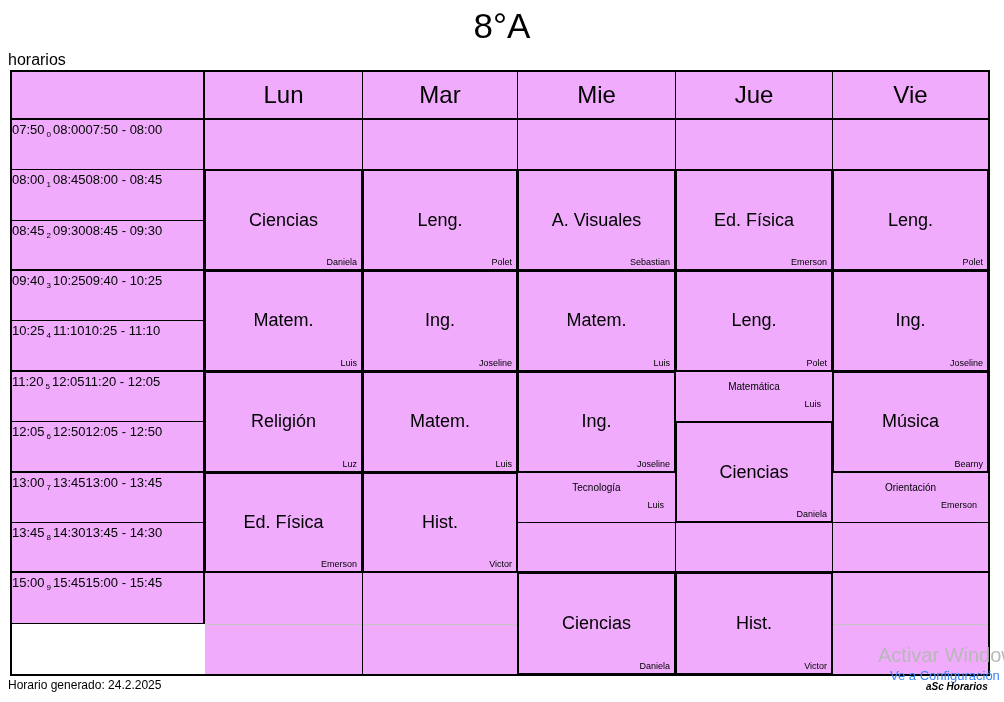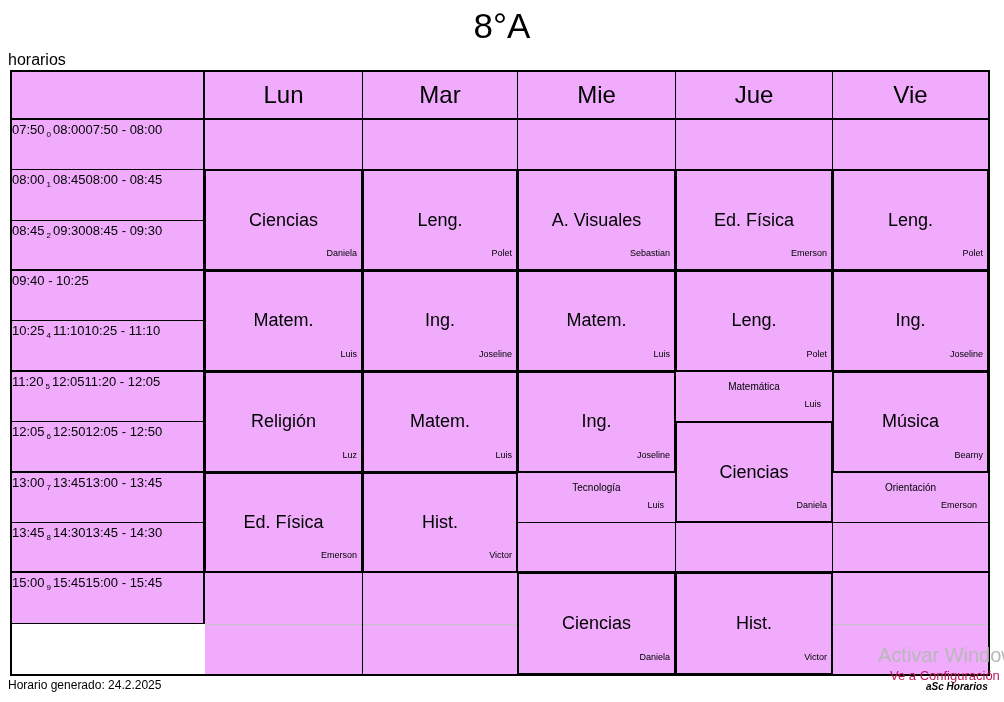--- a/index.html
+++ b/index.html
@@ -13,28 +13,28 @@
         grid-template-rows:48px repeat(11,1fr);}
   .cell{position:relative;box-sizing:border-box;border-right:1px solid #000;border-bottom:1px solid #000;background:#f0abfc;}
   .head{display:flex;align-items:center;justify-content:center;font-size:24px;border-bottom-width:2px;}
   .time{border-right-width:2px;display:flex;flex-direction:row;
         text-align:center;font-size:13px;line-height:19px;}
   .pnum{font-size:8px;position:relative;top:3px;margin:0 2px;}
   .tb{border-bottom-width:2px;}
   .last-col{border-right:none;}
   .last-row{border-bottom:none;}
   .subj{box-shadow:inset 0 0 0 1px #000;display:flex;align-items:center;justify-content:center;font-size:18px;}
-  .teacher{position:absolute;right:5px;bottom:12px;font-size:9px;}
+  .teacher{position:absolute;right:5px;bottom:3px;font-size:9px;}
   .subj-sm{display:flex;flex-direction:column;align-items:center;font-size:10px;padding-top:9px;}
   .teacher-sm{position:absolute;right:11px;top:27px;font-size:9px;}
   .empty2::after{content:"";position:absolute;left:0;right:0;top:50%;border-top:1px solid #c4c4c4;}
   .footer-left{position:absolute;left:8px;top:678px;font-size:12px;}
   .brand{position:absolute;left:926px;top:681px;font-size:10px;font-style:italic;font-weight:700;z-index:3;}
   .wm1{position:absolute;left:878px;top:644px;font-size:20px;color:#b8b8b8;white-space:nowrap;z-index:1;}
-  .wm2{position:absolute;left:890px;top:668px;font-size:13px;color:#be185d;white-space:nowrap;z-index:1;}
+  .wm2{position:absolute;left:890px;top:668px;font-size:13px;color:#3b82f6;white-space:nowrap;z-index:1;}
 </style>
 </head>
 <body>
 
 <div class="page">
 
   <div class="title">8°A</div>
   <div class="corner-label">horarios</div>
 
   <div class="grid">
@@ -52,20 +52,21 @@
     </div>
     <div class="cell time" style="grid-area:3/1/4/2">
       <div><span>08:00</span><span class="pnum">1</span><span>08:45</span></div>
       <div>08:00 - 08:45</div>
     </div>
     <div class="cell time tb" style="grid-area:4/1/5/2">
       <div><span>08:45</span><span class="pnum">2</span><span>09:30</span></div>
       <div>08:45 - 09:30</div>
     </div>
     <div class="cell time" style="grid-area:5/1/6/2">
+      <div><span>09:40</span><span class="pnum">3</span><span>10:25</span></div>
       <div>09:40 - 10:25</div>
     </div>
     <div class="cell time tb" style="grid-area:6/1/7/2">
       <div><span>10:25</span><span class="pnum">4</span><span>11:10</span></div>
       <div>10:25 - 11:10</div>
     </div>
     <div class="cell time" style="grid-area:7/1/8/2">
       <div><span>11:20</span><span class="pnum">5</span><span>12:05</span></div>
       <div>11:20 - 12:05</div>
     </div>

